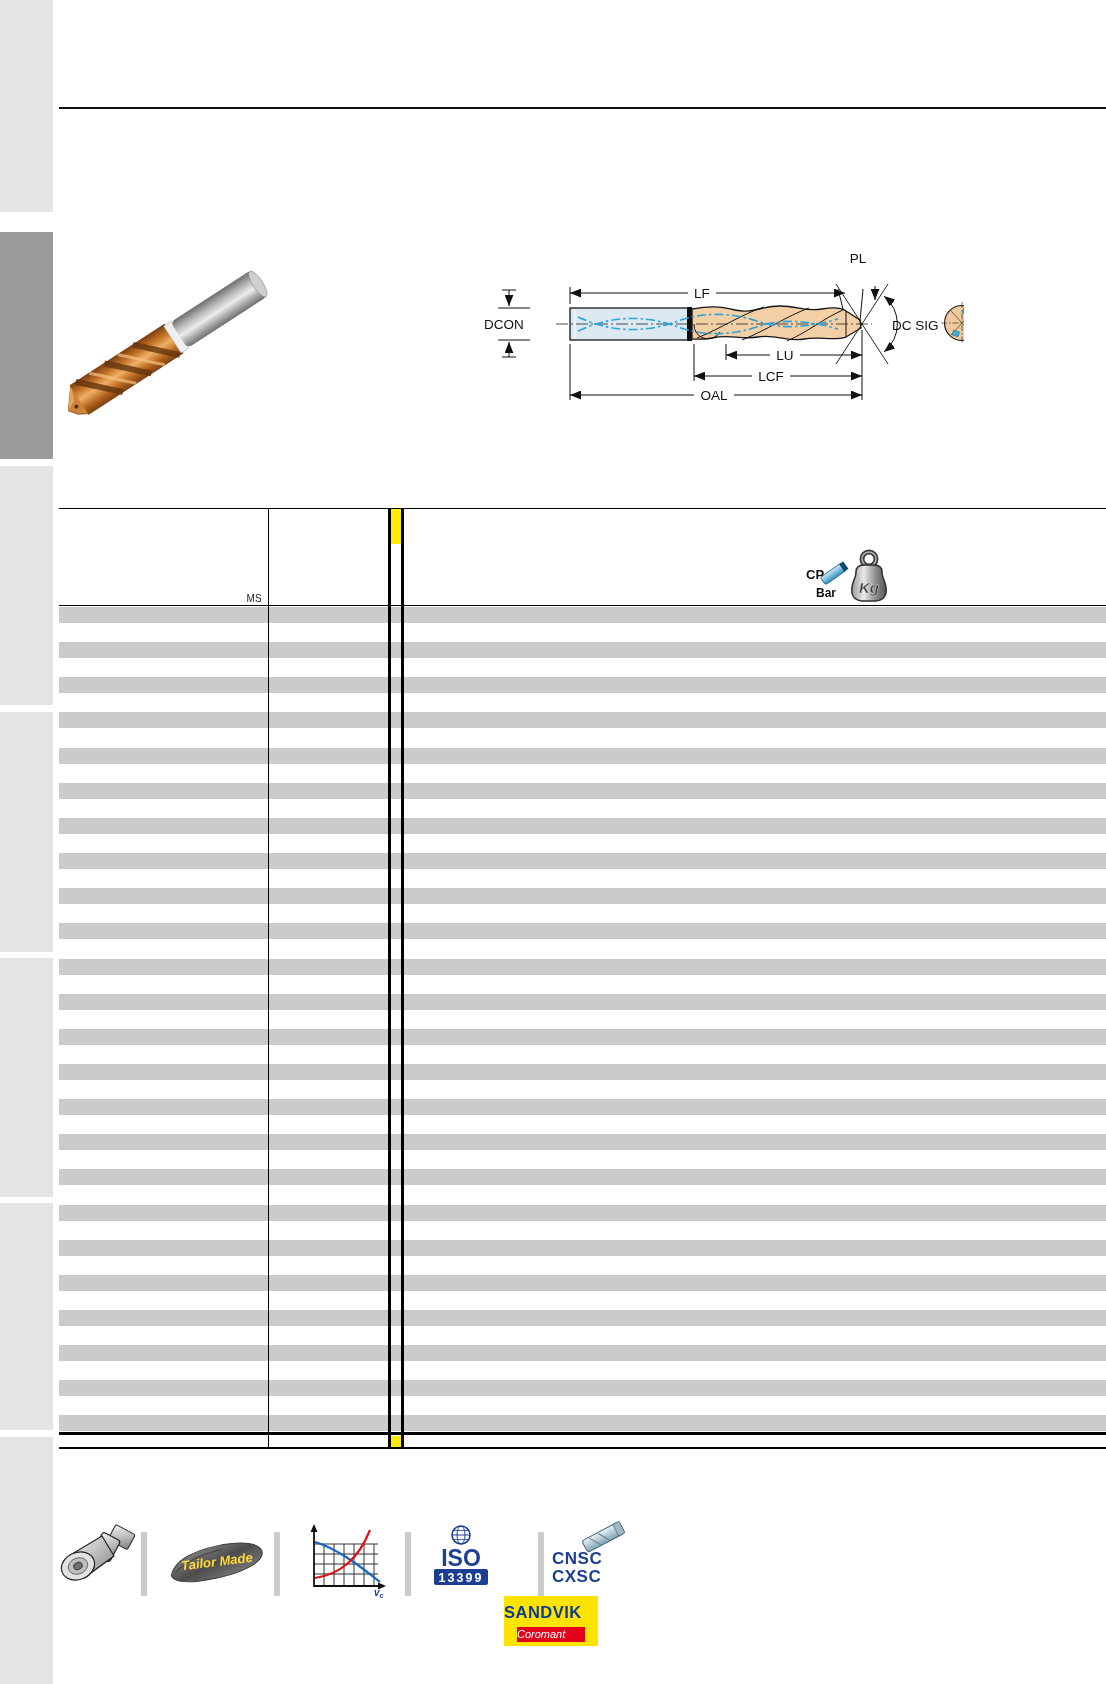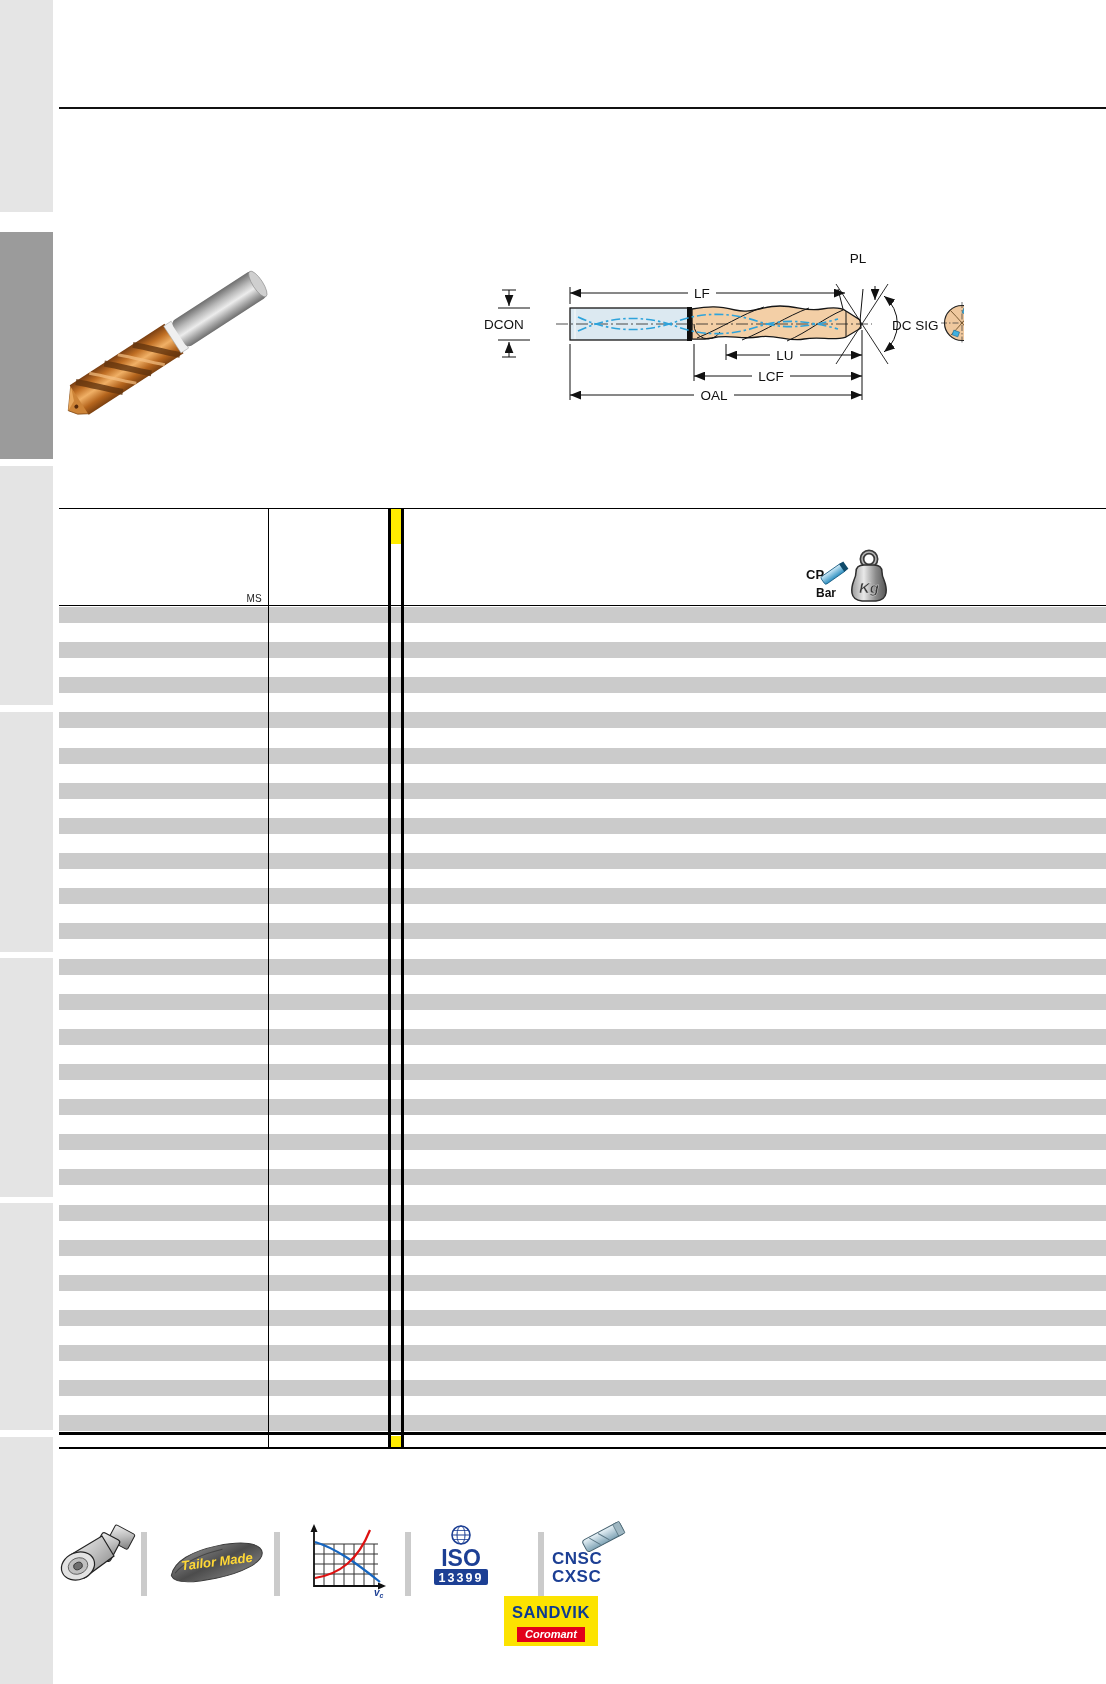--- a/index.html
+++ b/index.html
@@ -32,25 +32,25 @@
   #stripes{position:absolute;left:59px;top:605px;width:1047px;height:827px;}
   #stripes .stripe{position:absolute;left:0;width:100%;}
   .ms{position:absolute;left:180px;top:593px;width:82px;text-align:right;
       font-size:10px;letter-spacing:.3px;color:#222;}
   
   svg text{font-family:"Liberation Sans",sans-serif;}
   .dimlabel{font-size:13.5px;fill:#111;}
   
   .fdiv{position:absolute;width:6px;height:64px;top:1532px;background:#cbcbcb;}
   .logo{position:absolute;left:504px;top:1596px;width:94px;height:50px;background:#fce300;}
-  .logo .brand{position:absolute;left:0;top:7px;width:100%;text-align:center;
+  .logo .brand{position:absolute;left:0;top:7px;width:100%;
       font-weight:bold;font-size:16.5px;letter-spacing:.5px;color:#0d3b8f;}
   .logo .redbar{position:absolute;left:13px;top:31px;width:68px;height:15px;background:#e2001a;}
-  .logo .division{position:absolute;left:0;top:1px;width:100%;text-align:center;
-      font-style:italic;font-weight:bold;font-size:11px;color:#fff;}
+  .logo .division{position:absolute;left:0;top:1px;width:100%;
+      font-style:italic;font-weight:normal;font-size:11px;color:#fff;}
 </style>
 </head>
 <body>
 
 <div class="page">
 
   <div class="side-tab st1"></div>
   <div class="side-tab st2"></div>
   <div class="side-tab st3"></div>
   <div class="side-tab st4"></div>

